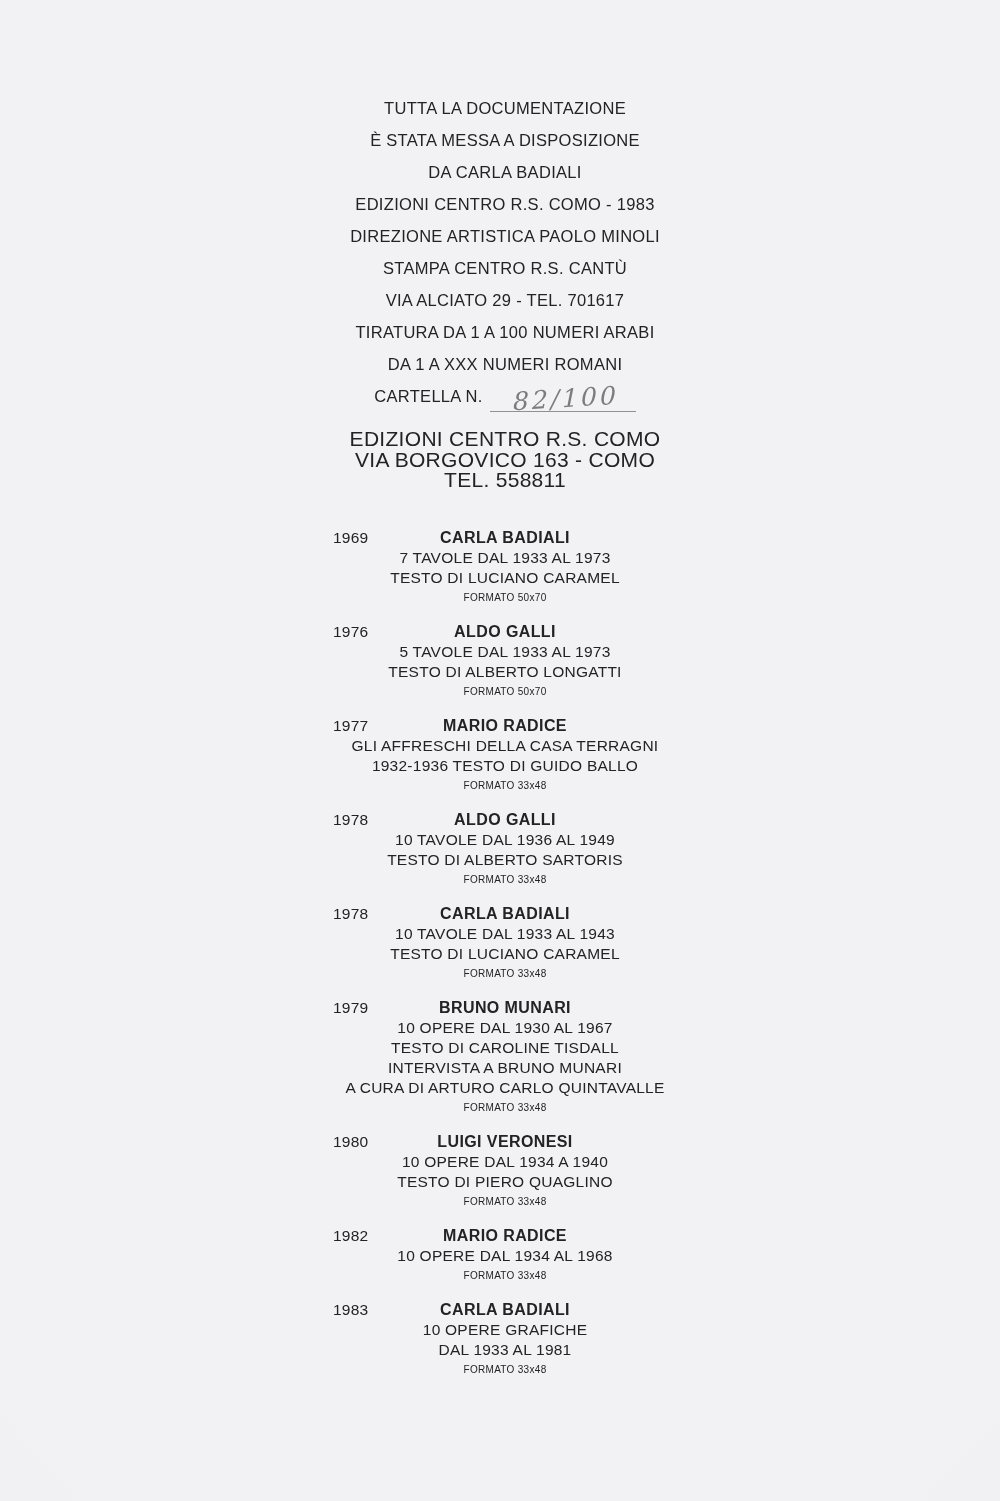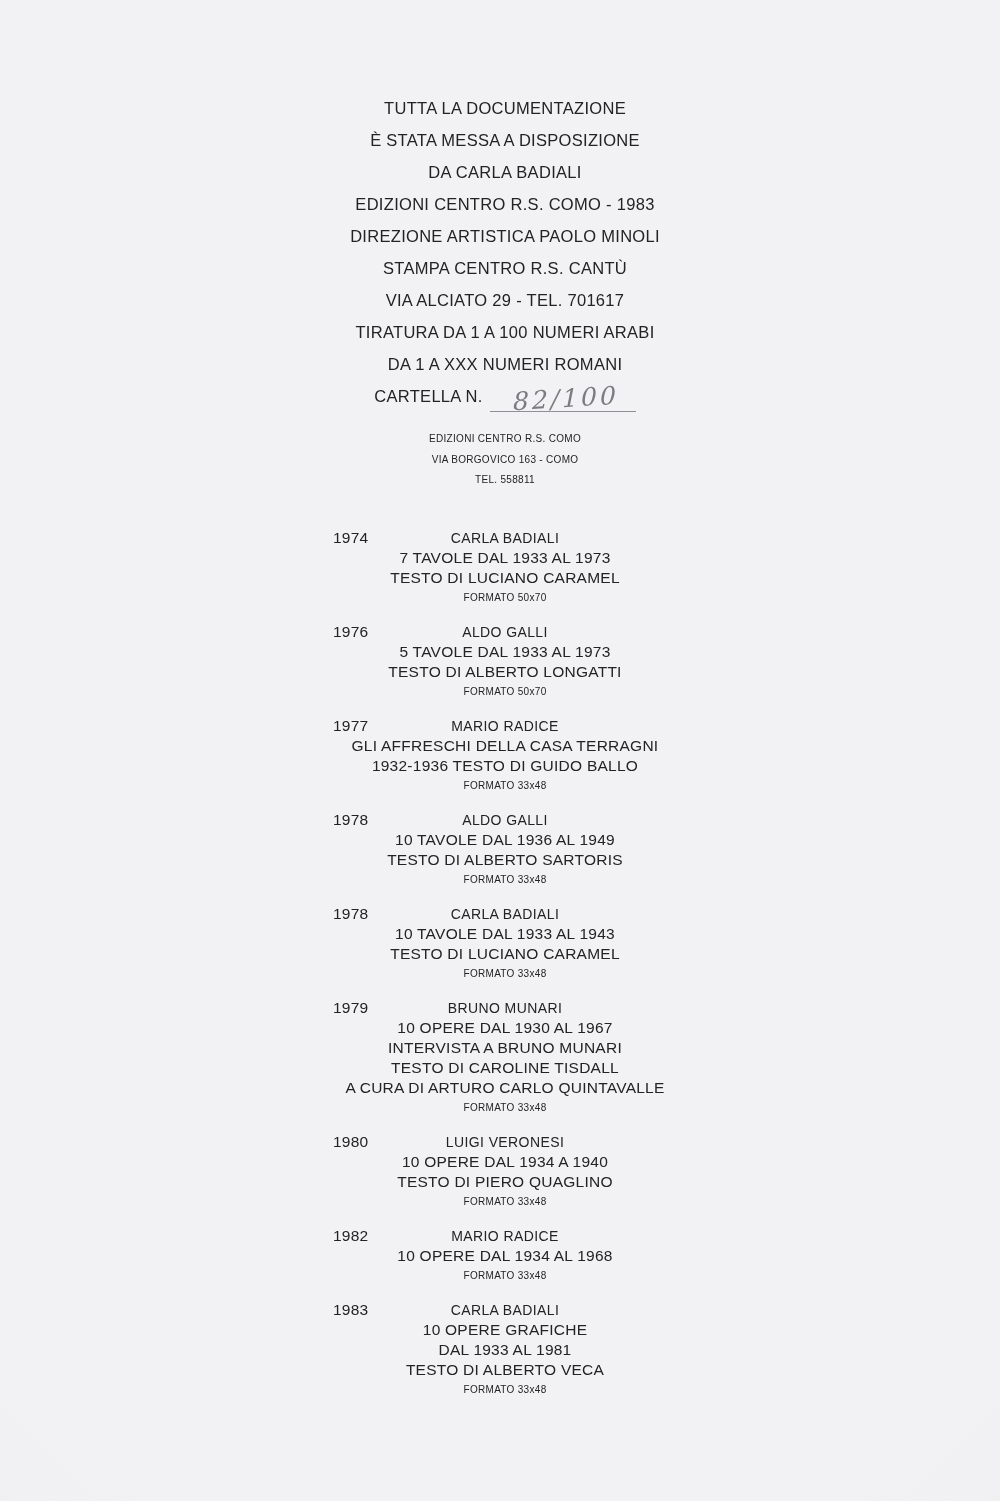--- a/index.html
+++ b/index.html
@@ -64,21 +64,21 @@
     color: #7b7b80;
     transform: rotate(-3.5deg) skewX(-4deg);
     white-space: nowrap;
   }
   
   .publisher-block {
     position: absolute;
     top: 429px;
     left: 10px;
     width: 990px;
-    font-size: 10px;
+    font-size: 21px;
     line-height: 20.5px;
     letter-spacing: 0.3px;
   }
   
   .catalog-block {
     position: absolute;
     top: 528px;
     left: 10px;
     width: 990px;
   }
@@ -88,22 +88,22 @@
     line-height: 20px;
     letter-spacing: 0.25px;
     margin-bottom: 14px;
   }
   .entry-year {
     position: absolute;
     left: 323px;
     top: 0;
   }
   .entry-artist {
-    font-weight: normal;
-    font-size: 14px;
+    font-weight: bold;
+    font-size: 16px;
     letter-spacing: 0.4px;
   }
   .entry-format {
     font-size: 10px;
     letter-spacing: 0.3px;
   }
 </style>
 </head>
 <body>
 
@@ -129,21 +129,21 @@
 
   <div class="publisher-block doc-text">
     <div>EDIZIONI CENTRO R.S. COMO</div>
     <div>VIA BORGOVICO 163 - COMO</div>
     <div>TEL. 558811</div>
   </div>
 
   <div class="catalog-block doc-text">
 
     <div class="entry">
-      <span class="entry-year">1974</span>
+      <span class="entry-year">1969</span>
       <div class="entry-artist">CARLA BADIALI</div>
       <div>7 TAVOLE DAL 1933 AL 1973</div>
       <div>TESTO DI LUCIANO CARAMEL</div>
       <div class="entry-format">FORMATO 50x70</div>
     </div>
 
     <div class="entry">
       <span class="entry-year">1976</span>
       <div class="entry-artist">ALDO GALLI</div>
       <div>5 TAVOLE DAL 1933 AL 1973</div>
@@ -172,22 +172,22 @@
       <div class="entry-artist">CARLA BADIALI</div>
       <div>10 TAVOLE DAL 1933 AL 1943</div>
       <div>TESTO DI LUCIANO CARAMEL</div>
       <div class="entry-format">FORMATO 33x48</div>
     </div>
 
     <div class="entry">
       <span class="entry-year">1979</span>
       <div class="entry-artist">BRUNO MUNARI</div>
       <div>10 OPERE DAL 1930 AL 1967</div>
+      <div>TESTO DI CAROLINE TISDALL</div>
       <div>INTERVISTA A BRUNO MUNARI</div>
-      <div>TESTO DI CAROLINE TISDALL</div>
       <div>A CURA DI ARTURO CARLO QUINTAVALLE</div>
       <div class="entry-format">FORMATO 33x48</div>
     </div>
 
     <div class="entry">
       <span class="entry-year">1980</span>
       <div class="entry-artist">LUIGI VERONESI</div>
       <div>10 OPERE DAL 1934 A 1940</div>
       <div>TESTO DI PIERO QUAGLINO</div>
       <div class="entry-format">FORMATO 33x48</div>
@@ -198,18 +198,17 @@
       <div class="entry-artist">MARIO RADICE</div>
       <div>10 OPERE DAL 1934 AL 1968</div>
       <div class="entry-format">FORMATO 33x48</div>
     </div>
 
     <div class="entry">
       <span class="entry-year">1983</span>
       <div class="entry-artist">CARLA BADIALI</div>
       <div>10 OPERE GRAFICHE</div>
       <div>DAL 1933 AL 1981</div>
-      <div>TESTO DI ALBERTO VECA</div>
       <div class="entry-format">FORMATO 33x48</div>
     </div>
 
   </div>
 </div>
 
 </body></html>

